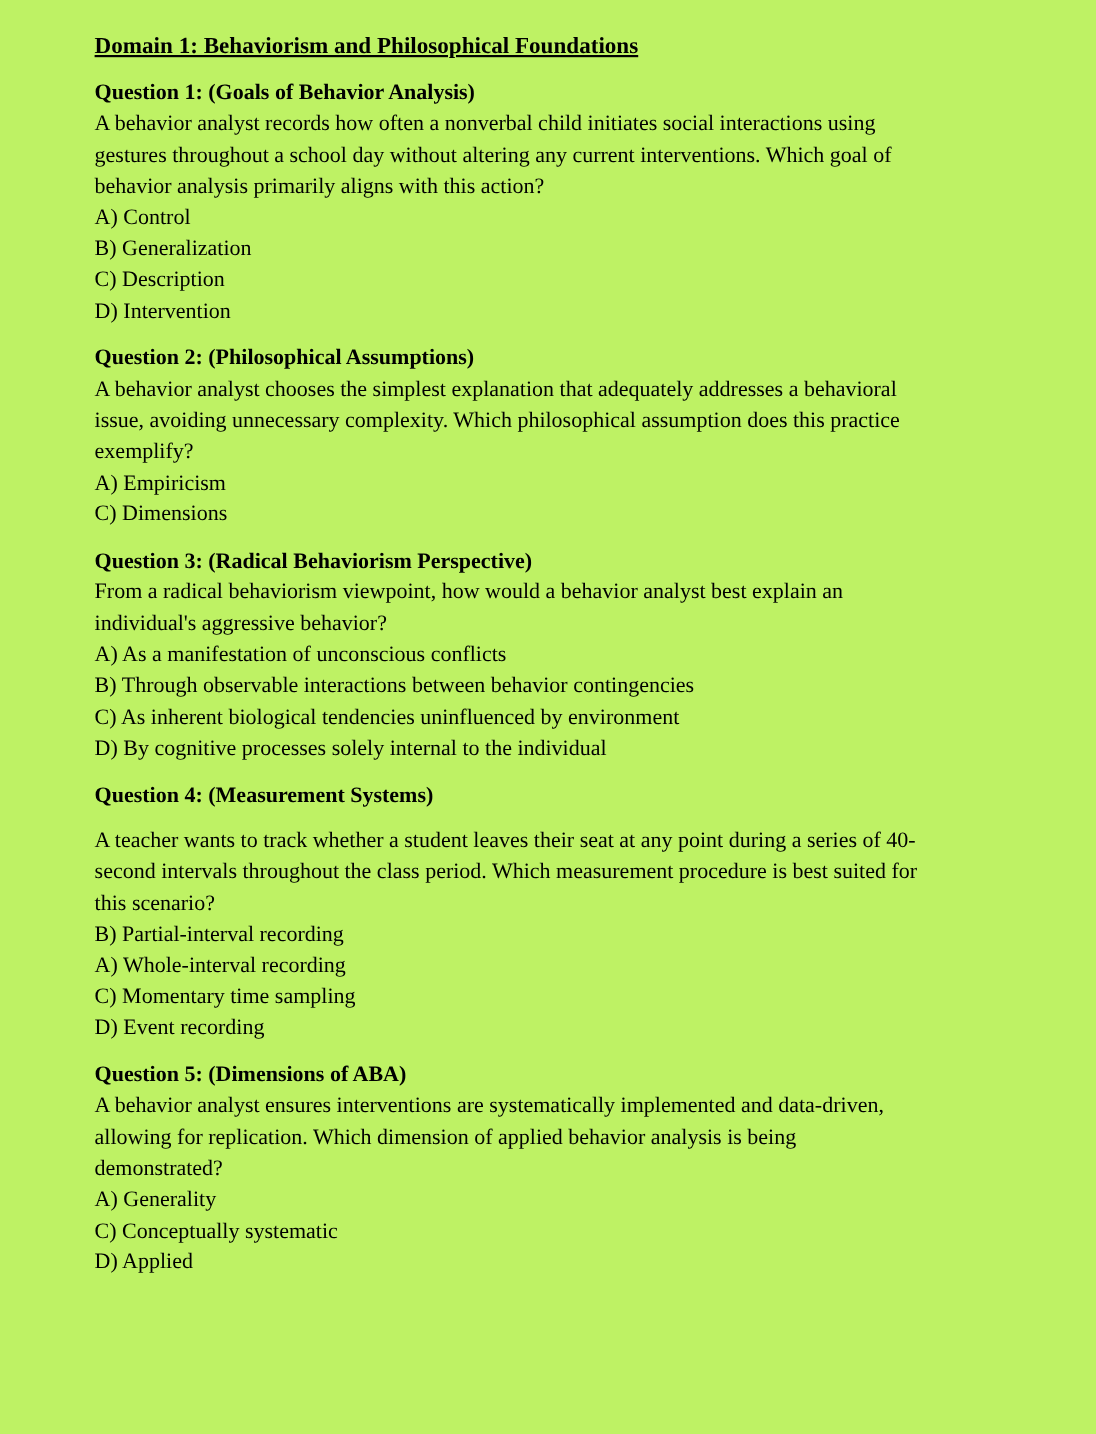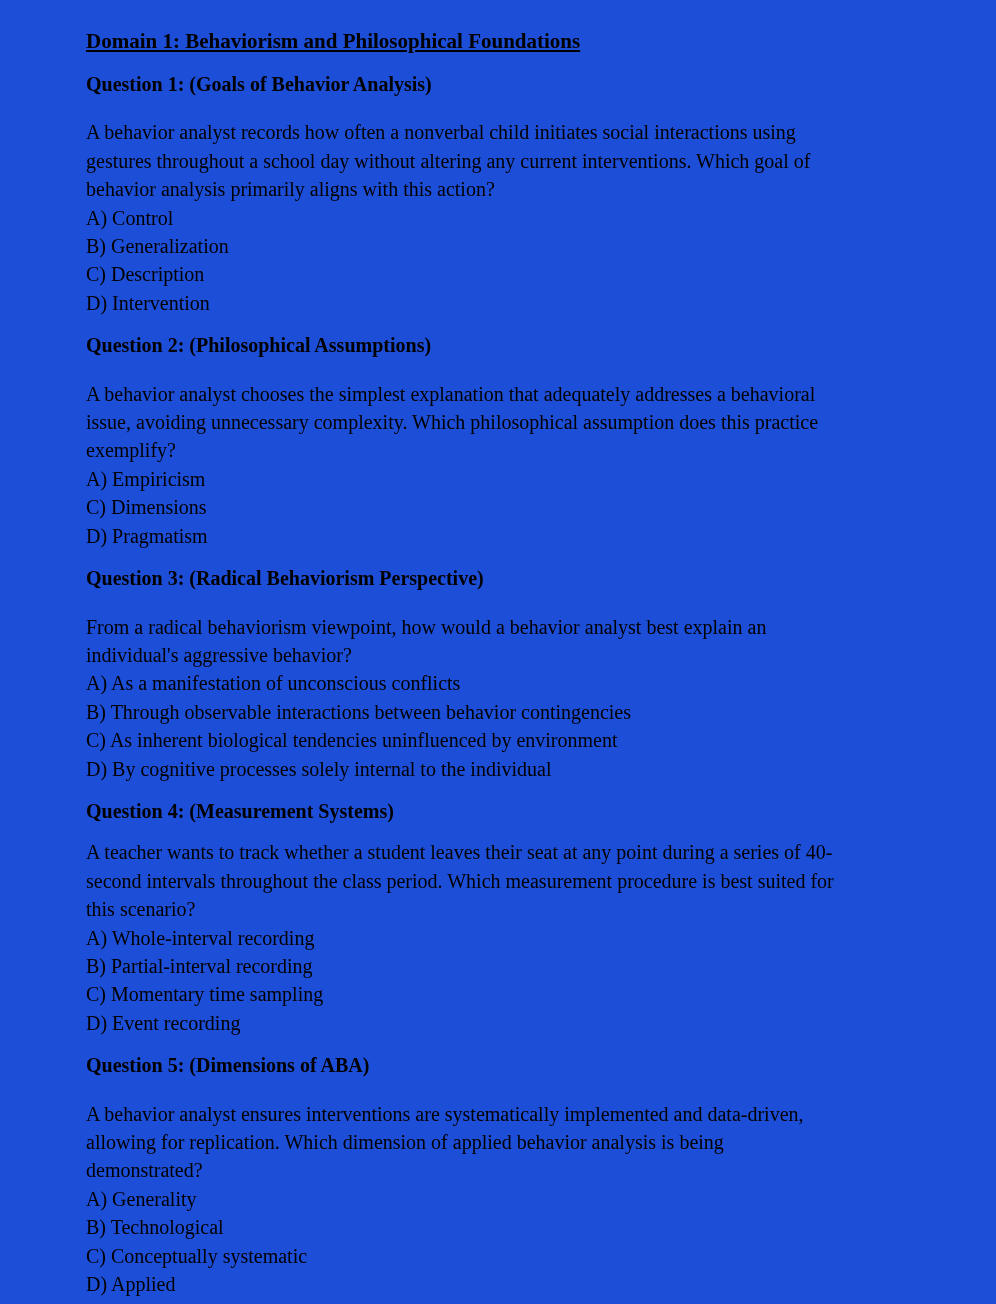--- a/index.html
+++ b/index.html
@@ -4,21 +4,21 @@
 <style>
   html, body {
     margin: 0;
     padding: 0;
     background: #ffffff;
   }
   .page {
     position: relative;
     width: 996px;
     height: 1304px;
-    background: #1d4ed8;
+    background: #bef264;
     box-sizing: border-box;
     padding: 26px 40px 0 86px;
     overflow: hidden;
     font-family: "Liberation Serif", "DejaVu Serif", serif;
     color: #000000;
   }
   .doc-title {
     font-size: 21px;
     font-weight: bold;
     text-decoration: underline;
@@ -30,21 +30,20 @@
   }
   .q-heading {
     font-size: 20px;
     font-weight: bold;
     line-height: 28.4px;
   }
   .q-body {
     font-size: 20px;
     line-height: 28.4px;
     white-space: pre-line;
-    margin-top: 20px;
   }
   .q-body.extra-gap {
     margin-top: 13px;
   }
   .q-option {
     font-size: 20px;
     line-height: 28.4px;
   }
 </style>
 </head>
@@ -65,48 +64,46 @@
     <div class="q-option">D) Intervention</div>
   </div>
 
   <div class="question">
     <div class="q-heading">Question 2: (Philosophical Assumptions)</div>
     <div class="q-body">A behavior analyst chooses the simplest explanation that adequately addresses a behavioral
 issue, avoiding unnecessary complexity. Which philosophical assumption does this practice
 exemplify?</div>
     <div class="q-option">A) Empiricism</div>
     <div class="q-option">C) Dimensions</div>
-    <div class="q-option">D) Pragmatism</div>
   </div>
 
   <div class="question">
     <div class="q-heading">Question 3: (Radical Behaviorism Perspective)</div>
     <div class="q-body">From a radical behaviorism viewpoint, how would a behavior analyst best explain an
 individual's aggressive behavior?</div>
     <div class="q-option">A) As a manifestation of unconscious conflicts</div>
     <div class="q-option">B) Through observable interactions between behavior contingencies</div>
     <div class="q-option">C) As inherent biological tendencies uninfluenced by environment</div>
     <div class="q-option">D) By cognitive processes solely internal to the individual</div>
   </div>
 
   <div class="question">
     <div class="q-heading">Question 4: (Measurement Systems)</div>
     <div class="q-body extra-gap">A teacher wants to track whether a student leaves their seat at any point during a series of 40-
 second intervals throughout the class period. Which measurement procedure is best suited for
 this scenario?</div>
+    <div class="q-option">B) Partial-interval recording</div>
     <div class="q-option">A) Whole-interval recording</div>
-    <div class="q-option">B) Partial-interval recording</div>
     <div class="q-option">C) Momentary time sampling</div>
     <div class="q-option">D) Event recording</div>
   </div>
 
   <div class="question">
     <div class="q-heading">Question 5: (Dimensions of ABA)</div>
     <div class="q-body">A behavior analyst ensures interventions are systematically implemented and data-driven,
 allowing for replication. Which dimension of applied behavior analysis is being
 demonstrated?</div>
     <div class="q-option">A) Generality</div>
-    <div class="q-option">B) Technological</div>
     <div class="q-option">C) Conceptually systematic</div>
     <div class="q-option">D) Applied</div>
   </div>
 
 </div>
 
 </body></html>

